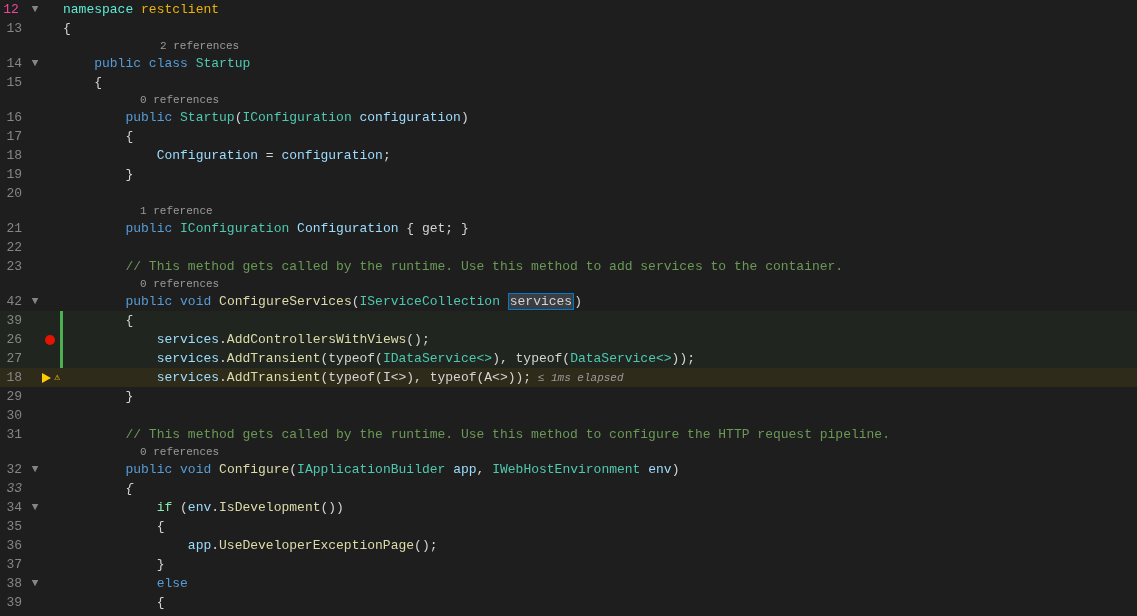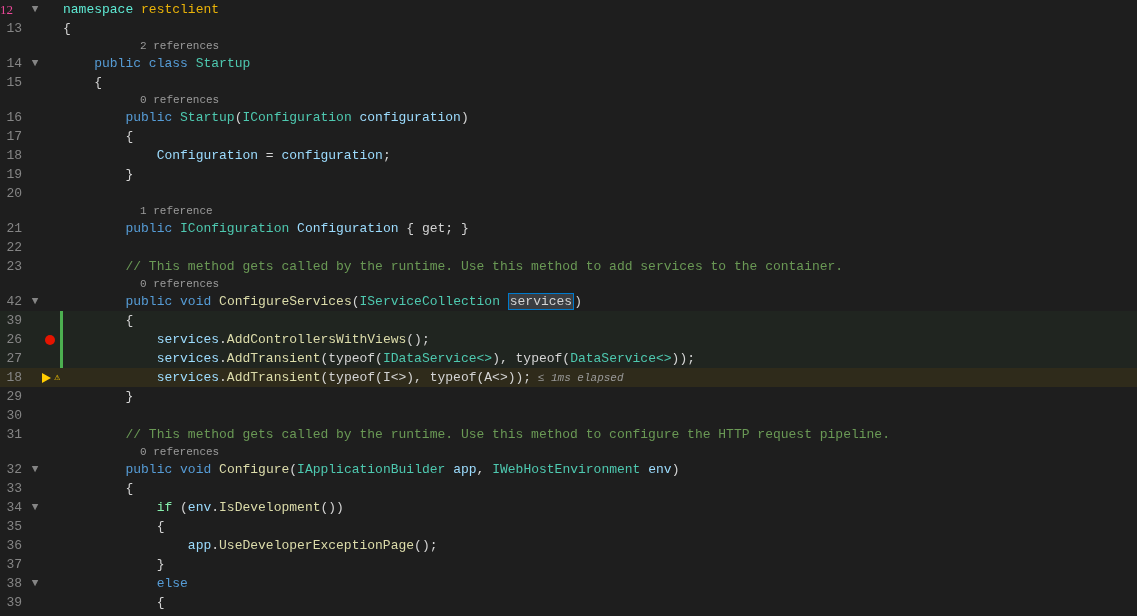--- a/index.html
+++ b/index.html
@@ -17,36 +17,36 @@
       width: 1137px;
     }
   </style>
 </head>
 <body>
 
 <div class="main-layout">
   <div style="width:1137px; height:616px; background:#1e1e1e; overflow:hidden; display:flex; flex-direction:column; font-family:'Consolas','Courier New',monospace; font-size:13px;">
     <div id="code-container" style="flex:1; overflow:hidden;">
         <div style="display: flex; height: 19px; line-height: 19px; align-items: center; position: relative;">
-          <div style="width: 28px; text-align: left; color: #ec4899; padding-right: 6px; flex-shrink: 0; user-select: none; font-size: 13px; font-family: Liberation Serif, serif;">12</div>
+          <div style="width: 28px; text-align: center; color: #ec4899; padding-right: 6px; flex-shrink: 0; user-select: none; font-size: 13px;">12</div>
           <div style="width: 14px; flex-shrink: 0; color: rgb(133, 133, 133); font-size: 11px; display: flex; align-items: center; justify-content: center;">
             <span style="color:#858585;">▼</span>
           </div>
           <div style="width: 18px; flex-shrink: 0; display: flex; align-items: center; justify-content: center; position: relative;"></div>
           <div style="width: 3px; flex-shrink: 0;"></div>
           <div style="flex: 1 1 0%; white-space: pre;"><span></span><span style="color: #5eead4;">namespace</span><span style="color: rgb(212, 212, 212);"> </span><span style="color: #eab308;">restclient</span></div>
         </div>
         <div style="display: flex; height: 19px; line-height: 19px; align-items: center; position: relative;">
           <div style="width: 28px; text-align: right; color: rgb(133, 133, 133); padding-right: 6px; flex-shrink: 0; user-select: none; font-size: 13px;">13</div>
           <div style="width: 14px; flex-shrink: 0; color: rgb(133, 133, 133); font-size: 11px; display: flex; align-items: center; justify-content: center;"></div>
           <div style="width: 18px; flex-shrink: 0; display: flex; align-items: center; justify-content: center; position: relative;"></div>
           <div style="width: 3px; flex-shrink: 0;"></div>
           <div style="flex: 1 1 0%; white-space: pre;"><span></span><span style="color: rgb(212, 212, 212);">{</span></div>
         </div>
-        <div style="height: 16px; line-height: 16px; display: flex; align-items: flex-end;">
+        <div style="height: 16px; line-height: 16px; display: flex; align-items: flex-end; margin-left: 20px;">
           <div style="width: 28px; flex-shrink: 0;"></div>
           <div style="width: 14px; flex-shrink: 0;"></div>
           <div style="width: 18px; flex-shrink: 0;"></div>
           <span style="color: rgb(155, 155, 155); font-size: 11px; padding-left: 80px;">2 references</span>
         </div>
         <div style="display: flex; height: 19px; line-height: 19px; align-items: center; position: relative;">
           <div style="width: 28px; text-align: right; color: rgb(133, 133, 133); padding-right: 6px; flex-shrink: 0; user-select: none; font-size: 13px;">14</div>
           <div style="width: 14px; flex-shrink: 0; color: rgb(133, 133, 133); font-size: 11px; display: flex; align-items: center; justify-content: center;">
             <span style="color:#858585;">▼</span>
           </div>
@@ -206,21 +206,21 @@
         </div>
         <div style="display: flex; height: 19px; line-height: 19px; align-items: center; position: relative;">
           <div style="width: 28px; text-align: right; color: rgb(133, 133, 133); padding-right: 6px; flex-shrink: 0; user-select: none; font-size: 13px;">32</div>
           <div style="width: 14px; flex-shrink: 0; color: rgb(133, 133, 133); font-size: 11px; display: flex; align-items: center; justify-content: center;">
             <span style="color:#858585;">▼</span>
           </div>
           <div style="width: 18px; flex-shrink: 0; display: flex; align-items: center; justify-content: center; position: relative;"></div>
           <div style="width: 3px; flex-shrink: 0;"></div>
           <div style="flex: 1 1 0%; white-space: pre;"><span>        </span><span style="color: rgb(86, 156, 214);">public</span><span style="color: rgb(212, 212, 212);"> </span><span style="color: rgb(86, 156, 214);">void</span><span style="color: rgb(212, 212, 212);"> </span><span style="color: rgb(220, 220, 170);">Configure</span><span style="color: rgb(212, 212, 212);">(</span><span style="color: rgb(78, 201, 176);">IApplicationBuilder</span><span style="color: rgb(212, 212, 212);"> </span><span style="color: rgb(156, 220, 254);">app</span><span style="color: rgb(212, 212, 212);">,</span><span style="color: rgb(212, 212, 212);"> </span><span style="color: rgb(78, 201, 176);">IWebHostEnvironment</span><span style="color: rgb(212, 212, 212);"> </span><span style="color: rgb(156, 220, 254);">env</span><span style="color: rgb(212, 212, 212);">)</span></div>
         </div>
-        <div style="display: flex; height: 19px; line-height: 19px; align-items: center; position: relative;">
+        <div style="display: flex; height: 19px; line-height: 19px; align-items: center; position: relative; font-style: italic;">
           <div style="width: 28px; text-align: right; color: rgb(133, 133, 133); padding-right: 6px; flex-shrink: 0; user-select: none; font-size: 13px;">33</div>
           <div style="width: 14px; flex-shrink: 0; color: rgb(133, 133, 133); font-size: 11px; display: flex; align-items: center; justify-content: center;"></div>
           <div style="width: 18px; flex-shrink: 0; display: flex; align-items: center; justify-content: center; position: relative;"></div>
           <div style="width: 3px; flex-shrink: 0;"></div>
           <div style="flex: 1 1 0%; white-space: pre;"><span>        </span><span style="color: rgb(212, 212, 212);">{</span></div>
         </div>
         <div style="display: flex; height: 19px; line-height: 19px; align-items: center; position: relative;">
           <div style="width: 28px; text-align: right; color: rgb(133, 133, 133); padding-right: 6px; flex-shrink: 0; user-select: none; font-size: 13px;">34</div>
           <div style="width: 14px; flex-shrink: 0; color: rgb(133, 133, 133); font-size: 11px; display: flex; align-items: center; justify-content: center;">
             <span style="color:#858585;">▼</span>

